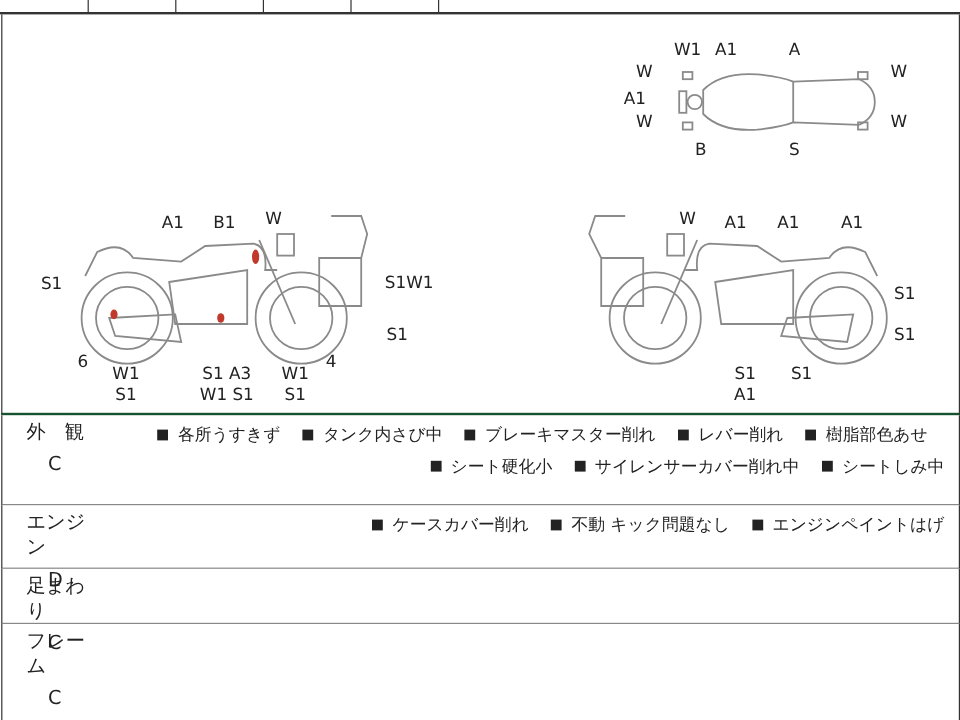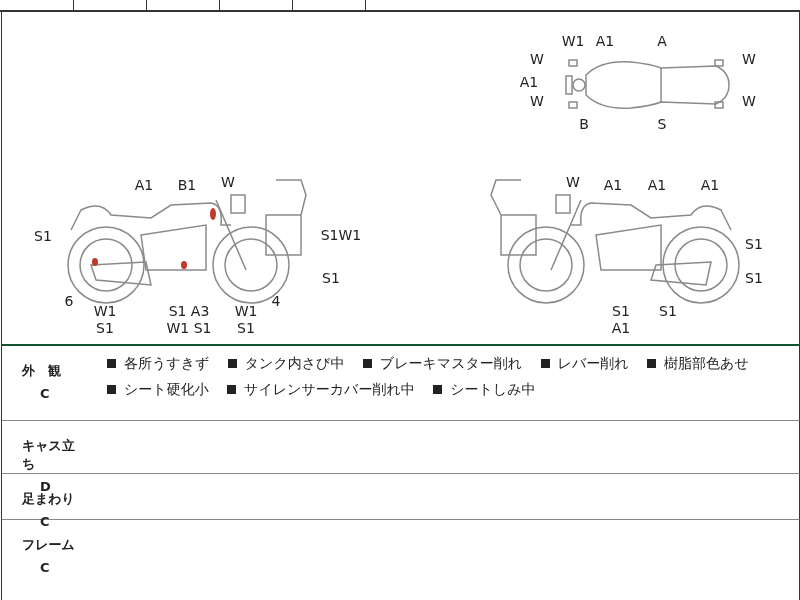--- a/index.html
+++ b/index.html
@@ -2,23 +2,23 @@
 <html><head>
 <meta charset="utf-8">
 <style>
   html,body{margin:0;padding:0;background:#fff;}
   body{width:800px;height:600px;overflow:hidden;position:relative;font-family:"DejaVu Sans",sans-serif;color:#222;}
   .topstrip{position:absolute;left:0;top:0;width:800px;height:10px;border-bottom:2px solid #333;}
   .topstrip .cell{position:absolute;top:0;height:10px;border-right:1px solid #333;}
   .diagram{position:absolute;left:1px;top:12px;width:797px;height:332px;border-left:1px solid #333;border-right:1px solid #333;border-bottom:2px solid #14532d;}
   svg text{font-family:"DejaVu Sans",sans-serif;font-size:14px;fill:#222;}
   .row{position:absolute;left:1px;width:797px;border-left:1px solid #333;border-right:1px solid #333;border-bottom:1px solid #888;}
-  .cat{position:absolute;left:20px;top:16px;width:60px;font-size:13px;font-weight:bold;}
+  .cat{position:absolute;left:20px;top:4px;width:60px;font-size:16px;}
   .cat .grade{display:block;margin-left:18px;margin-top:6px;}
-  .notes{position:absolute;left:105px;top:4px;width:680px;font-size:14px;line-height:26px;}
+  .notes{position:absolute;left:105px;top:4px;width:680px;font-size:14px;line-height:26px;text-align:right;}
   .notes span{white-space:nowrap;}
   .sq{display:inline-block;width:9px;height:9px;background:#222;margin:0 8px 1px 0;vertical-align:middle;}
 </style>
 </head>
 <body>
 
 <div class="topstrip">
   <div class="cell" style="left:0;width:73px"></div>
   <div class="cell" style="left:73px;width:73px"></div>
   <div class="cell" style="left:146px;width:73px"></div>
@@ -103,20 +103,21 @@
         <text x="667" y="316" text-anchor="middle">S1</text>
       </g>
   </svg>
 </div>
 
 <div class="row" style="top:346px;height:74px">
   <div class="cat"><span>外　観</span><span class="grade">C</span></div>
   <div class="notes"><span><i class="sq"></i>各所うすきず　</span> <span><i class="sq"></i>タンク内さび中　</span> <span><i class="sq"></i>ブレーキマスター削れ　</span> <span><i class="sq"></i>レバー削れ　</span> <span><i class="sq"></i>樹脂部色あせ　</span> <span><i class="sq"></i>シート硬化小　</span> <span><i class="sq"></i>サイレンサーカバー削れ中　</span> <span><i class="sq"></i>シートしみ中　</span> </div>
 </div>
 <div class="row" style="top:421px;height:52px">
-  <div class="cat"><span>キャス立ち</span><span class="grade">D</span></div>
+  <div class="cat"><span>エンジン</span><span class="grade">D</span></div>
+  <div class="notes"><span><i class="sq"></i>ケースカバー削れ　</span> <span><i class="sq"></i>不動 キック問題なし　</span> <span><i class="sq"></i>エンジンペイントはげ　</span> </div>
 </div>
 <div class="row" style="top:474px;height:45px">
   <div class="cat"><span>足まわり</span><span class="grade">C</span></div>
 </div>
 <div class="row" style="top:520px;height:80px;border-bottom:none">
   <div class="cat"><span>フレーム</span><span class="grade">C</span></div>
 </div>
 
 </body></html>

